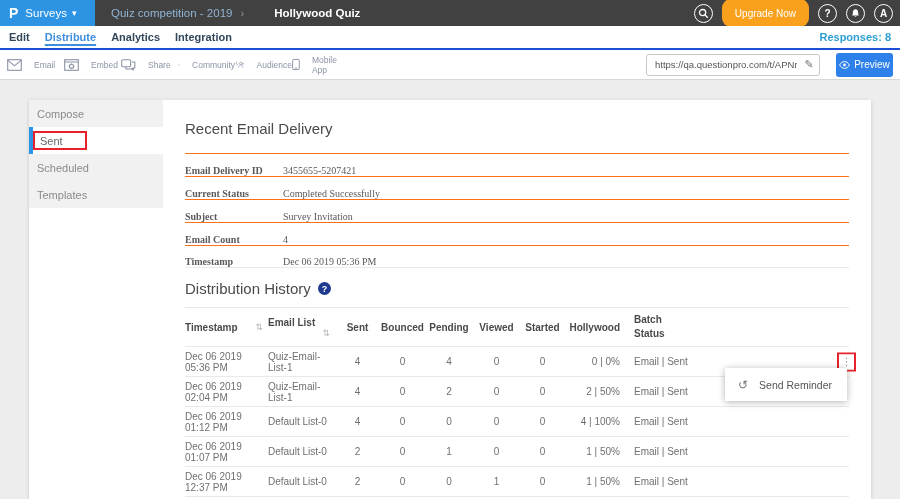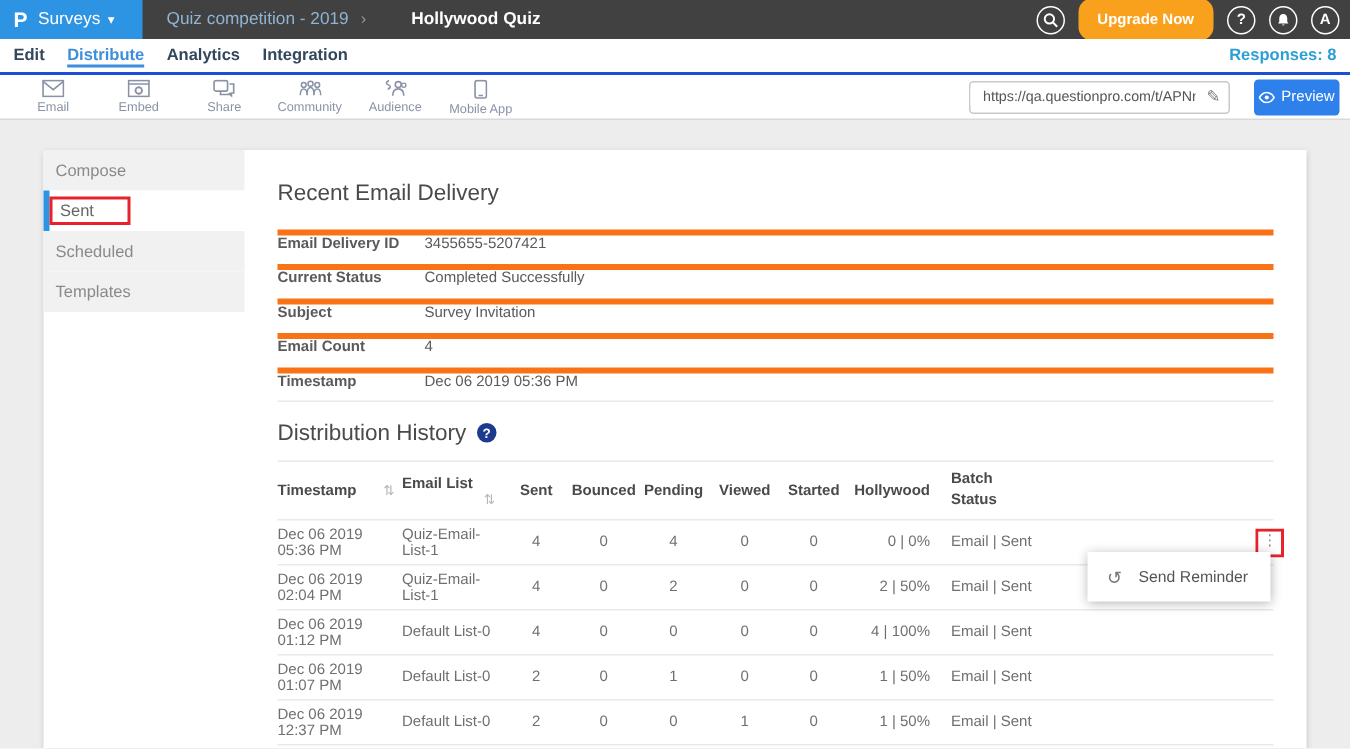--- a/index.html
+++ b/index.html
@@ -10,31 +10,31 @@
   .topbar { position:absolute; top:0; left:0; right:0; height:26px; background:#414141; display:flex; }
   .brand { width:95px; background:#2d93e3; color:#fff; display:flex; align-items:center; padding-left:9px; font-size:11.5px; cursor:pointer; }
   .logo { font-weight:700; font-size:14px; margin-right:7px; }
   .caret { font-size:9px; margin-left:5px; }
   .topbar-rest { flex:1; display:flex; align-items:center; padding-left:16px; }
   .crumb-parent { color:#8fb4d4; font-size:11.5px; text-decoration:none; cursor:pointer; }
   .crumb-sep { color:#9a9a9a; margin:0 8px; font-size:11px; }
   .crumb-current { color:#fff; font-size:11.5px; font-weight:600;margin-left:22px; }
   .topbar-actions { margin-left:auto; display:flex; align-items:center; gap:9px; padding-right:7px; }
   .circle-btn { width:19px; height:19px; border-radius:50%; border:1.4px solid #fff; background:transparent; color:#fff; display:flex; align-items:center; justify-content:center; font-size:10px; font-weight:700; cursor:pointer; padding:0; font-family:inherit; }
-  .upgrade-btn { height:28px; border-radius:9px; background:#f9a11d; color:#fff; border:none; font-size:10px; font-weight:700; padding:0 13px; cursor:pointer; font-family:inherit; }
+  .upgrade-btn { height:28px; border-radius:9px; background:#f9a11d; color:#fff; border:none; font-size:10px; font-weight:400; padding:0 13px; cursor:pointer; font-family:inherit; }
 
   
   .subnav { position:absolute; top:26px; left:0; right:0; height:24px; background:#fff; border-bottom:2px solid #1d4ed8; display:flex; align-items:center; padding:0 9px; }
   .subnav-item { font-size:11px; font-weight:700; color:#33475b; margin-right:15px; cursor:pointer; }
   .subnav-item.active { color:#3e8ede; text-decoration:underline; text-underline-offset:3px; text-decoration-thickness:1.5px; }
   .responses { margin-left:auto; color:#2e9fd4; font-size:11px; font-weight:700; }
 
   
   .channelbar { position:absolute; top:50px; left:0; right:0; height:30px; background:#fff; border-bottom:1px solid #d9d9d9; display:flex; align-items:center; padding-left:7px; }
-  .channel { width:57px; display:flex; flex-direction:column; align-items:center; cursor:pointer; }
+  .channel { width:57px; display:flex; flex-direction:row; align-items:center; cursor:pointer;gap:12px; }
   .channel svg { display:block; }
   .channel-label { font-size:8.5px; color:#8a93a5; margin-top:1px; }
   .url-area { margin-left:auto; display:flex; align-items:center; padding-right:7px; }
   .url-wrap { display:flex; align-items:center; width:174px; height:22px; border:1px solid #c9c9c9; border-radius:3px; background:#fff; }
   .url-input { flex:1; min-width:0; border:none; outline:none; font-size:9.5px; color:#555; padding:0 2px 0 8px; font-family:inherit; }
   .pencil-btn { width:20px; background:none; border:none; color:#777; font-size:11px; cursor:pointer; }
   .preview-btn { margin-left:16px; width:57px; height:24px; background:#2e80ea; border:none; border-radius:3px; color:#fff; font-size:10px; display:flex; align-items:center; justify-content:center; gap:4px; cursor:pointer; font-family:inherit; }
 
   
   .card { position:absolute; left:29px; top:100px; width:842px; height:399px; background:#fff; box-shadow:0 1px 4px rgba(0,0,0,.16); }
@@ -43,21 +43,21 @@
   .side-item.active { background:#fff; color:#666; border-left:4px solid #2d93e3; padding-left:0; }
   .annot { border:2px solid #e8222a; }
   .annot-sent { display:inline-flex; align-items:center; height:19px; padding:0 22px 0 5px; }
   .content { position:absolute; left:134px; right:0; top:0; padding:0 22px; }
   .section-title { font-size:15px; font-weight:400; color:#4a4a4a; }
   .t1 { margin-top:20px; }
   .t2 { margin-top:12px; display:flex; align-items:center; }
   .help-badge { width:13px; height:13px; border-radius:50%; background:#1e3a8f; color:#fff; font-size:9px; font-weight:700; display:inline-flex; align-items:center; justify-content:center; margin-left:7px; cursor:pointer; }
 
   .kv { margin-top:16px; }
-  .kv-row { display:flex; align-items:flex-start; height:23px; border-top:4px solid #f97316; }
+  .kv-row { display:flex; align-items:flex-end; height:23px; border-top:1px solid #f97316;font-family:Liberation Serif, serif; }
   .kv-row:last-child { border-bottom:1px solid #e9e9e9; }
   .kv-label { width:98px; font-size:10px; font-weight:600; color:#5a5a5a; }
   .kv-value { font-size:10px; color:#5a5a5a; }
 
   .dtable { margin-top:10px; }
   .dt-header { display:flex; align-items:center; height:40px; border-top:1px solid #e9e9e9; border-bottom:1px solid #e9e9e9; font-size:10px; font-weight:700; color:#4a4a4a; }
   .dt-row { position:relative; display:flex; align-items:center; height:30px; border-bottom:1px solid #e9e9e9; font-size:10px; color:#6f6f6f; }
   .c-ts { width:83px; display:flex; align-items:center; }
   .c-el { width:67px; display:flex; align-items:flex-start;flex-direction:column; }
   .c-n1 { width:45px; text-align:center; }

